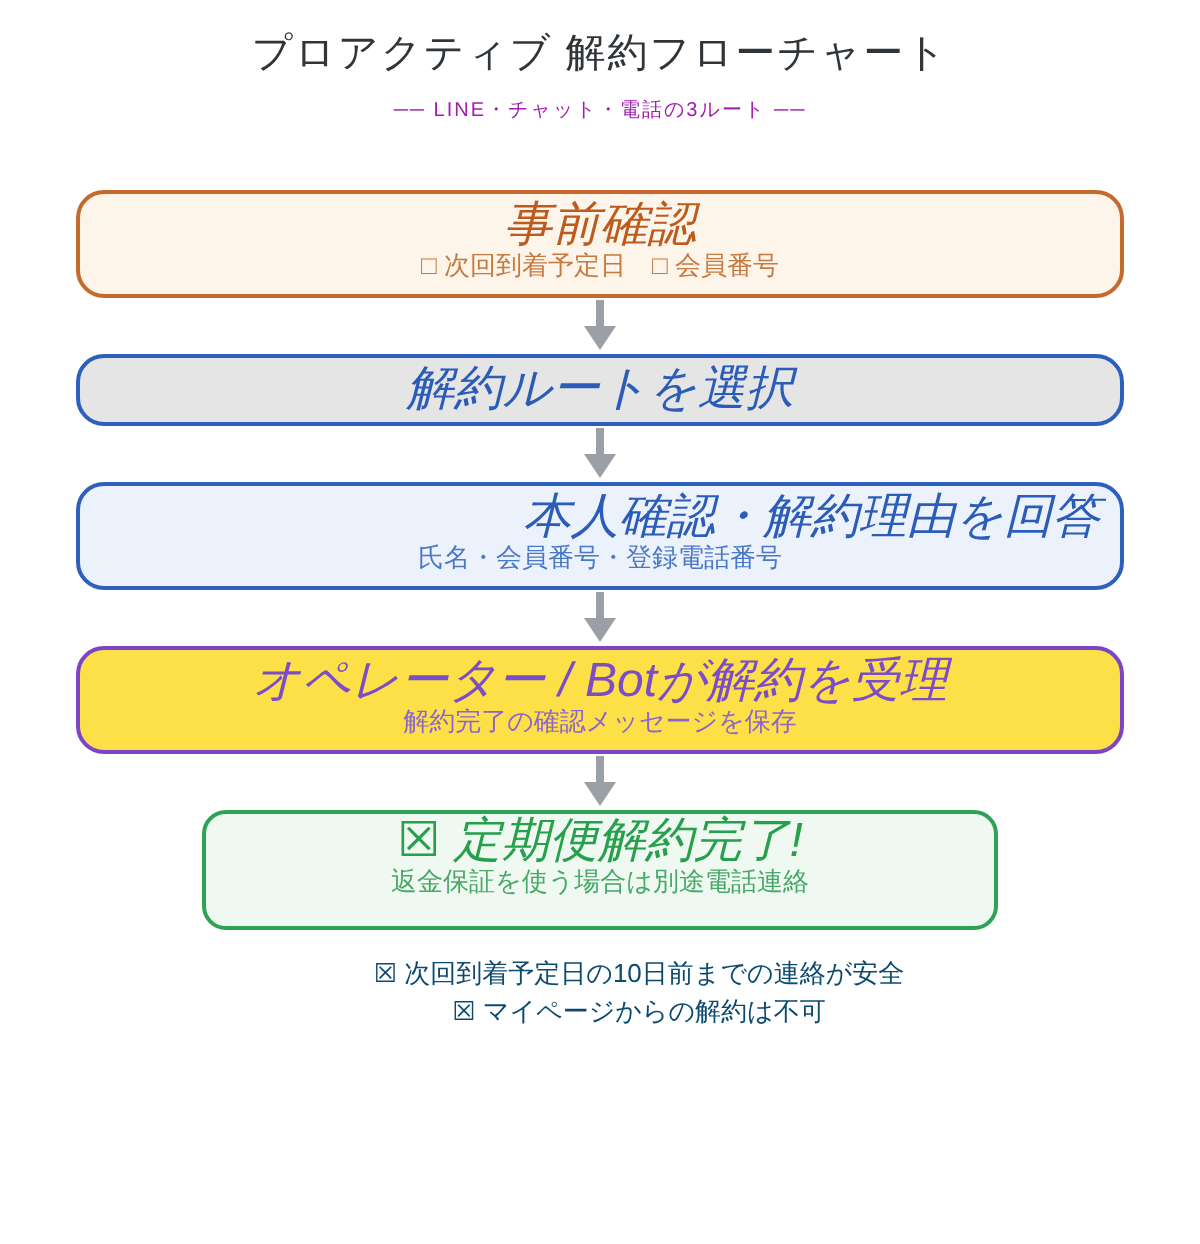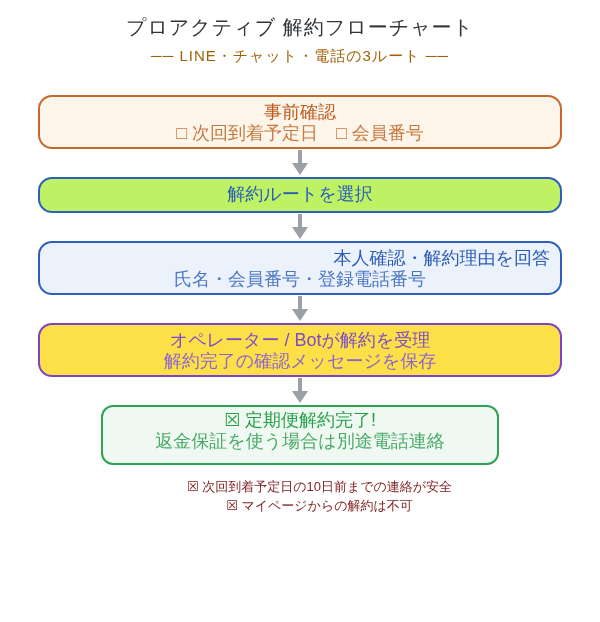--- a/index.html
+++ b/index.html
@@ -16,38 +16,38 @@
     text-align: center;
     font-size: 20px;
     line-height: 26px;
     font-weight: normal;
     color: #30353a;
     letter-spacing: 1px;
   }
   .page-subtitle {
     margin-top: 8px;
     text-align: center;
-    font-size: 15px;
+    font-size: 10px;
     line-height: 15px;
-    color: #a16207;
+    color: #a21caf;
     letter-spacing: 1px;
   }
   .flow { margin-top: 32px; }
   .step {
     box-sizing: border-box;
     width: 524px;
     margin: 0 auto;
     border: 2px solid #999;
     border-radius: 14px;
     text-align: center;
     padding: 4px 10px 5px;
     background: #fff;
   }
-  .step-title { font-size: 18px; line-height: 23px; }
-  .step-sub { font-size: 18px; line-height: 18px; }
+  .step-title { font-size: 24px; line-height: 23px; font-style: italic; }
+  .step-sub { font-size: 13px; line-height: 18px; }
   .step.narrow {
     width: 398px;
     border-radius: 12px;
     padding: 2px 10px 13px;
   }
   .arrow {
     text-align: center;
     line-height: 0;
     margin: 1px 0;
   }
@@ -74,21 +74,21 @@
       <div class="step-sub" style="color: rgb(199, 122, 64);">□ 次回到着予定日　□ 会員番号</div>
     </div>
 
     <div class="arrow" style="color: rgb(154, 160, 166);">
       <svg width="18" height="26" viewBox="0 0 18 26">
         <rect x="7" y="0" width="4" height="14" fill="currentColor"></rect>
         <polygon points="1,13 17,13 9,25" fill="currentColor"></polygon>
       </svg>
     </div>
 
-    <div class="step" style="border-color: rgb(47, 95, 189); background-color: #bef264;">
+    <div class="step" style="border-color: rgb(47, 95, 189); background-color: #e5e5e5;">
       <div class="step-title" style="color: rgb(43, 92, 184);">解約ルートを選択</div>
     </div>
 
     <div class="arrow" style="color: rgb(154, 160, 166);">
       <svg width="18" height="26" viewBox="0 0 18 26">
         <rect x="7" y="0" width="4" height="14" fill="currentColor"></rect>
         <polygon points="1,13 17,13 9,25" fill="currentColor"></polygon>
       </svg>
     </div>
 
@@ -116,18 +116,18 @@
       </svg>
     </div>
 
     <div class="step narrow" style="border-color: rgb(47, 163, 85); background-color: rgb(239, 249, 241);">
       <div class="step-title" style="color: rgb(39, 160, 76);">☒ 定期便解約完了!</div>
       <div class="step-sub" style="color: rgb(72, 168, 104);">返金保証を使う場合は別途電話連絡</div>
     </div>
 
   </div>
 
-  <div class="notes" style="color: #7f1d1d; padding-left: 39px;">
+  <div class="notes" style="color: #0c4a6e; padding-left: 39px;">
     <div class="note">☒ 次回到着予定日の10日前までの連絡が安全</div>
     <div class="note">☒ マイページからの解約は不可</div>
   </div>
 
 </div>
 
 </body></html>

